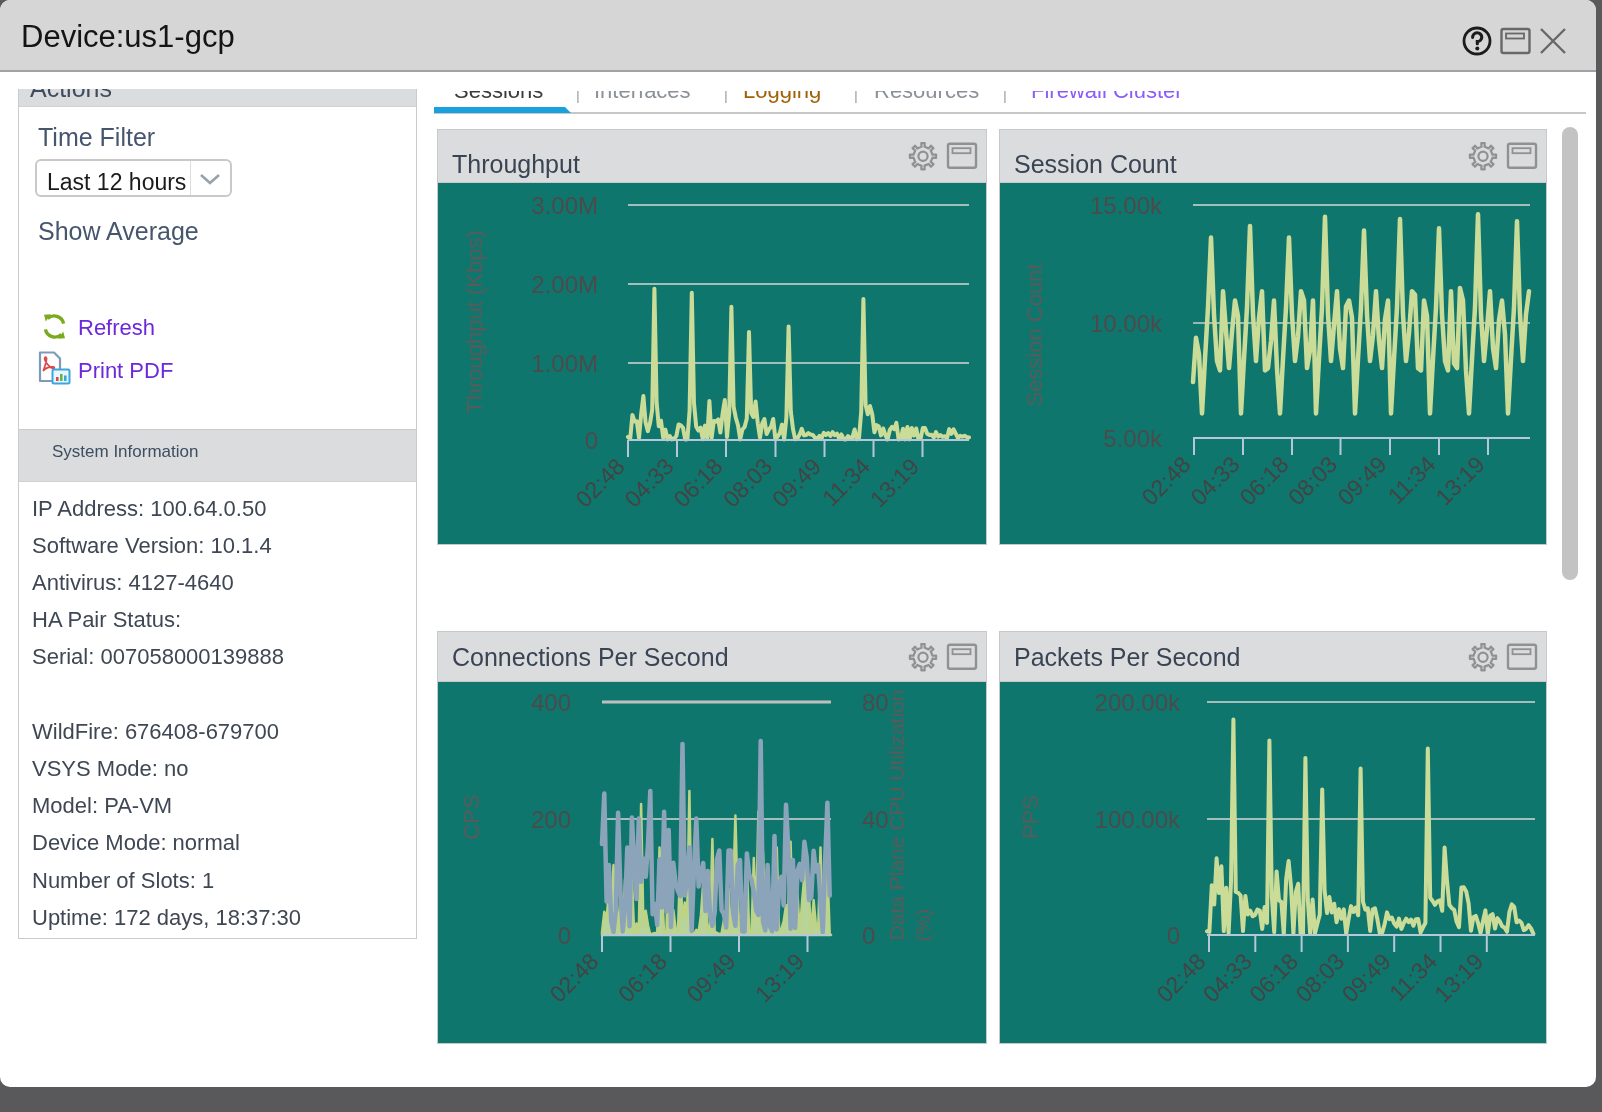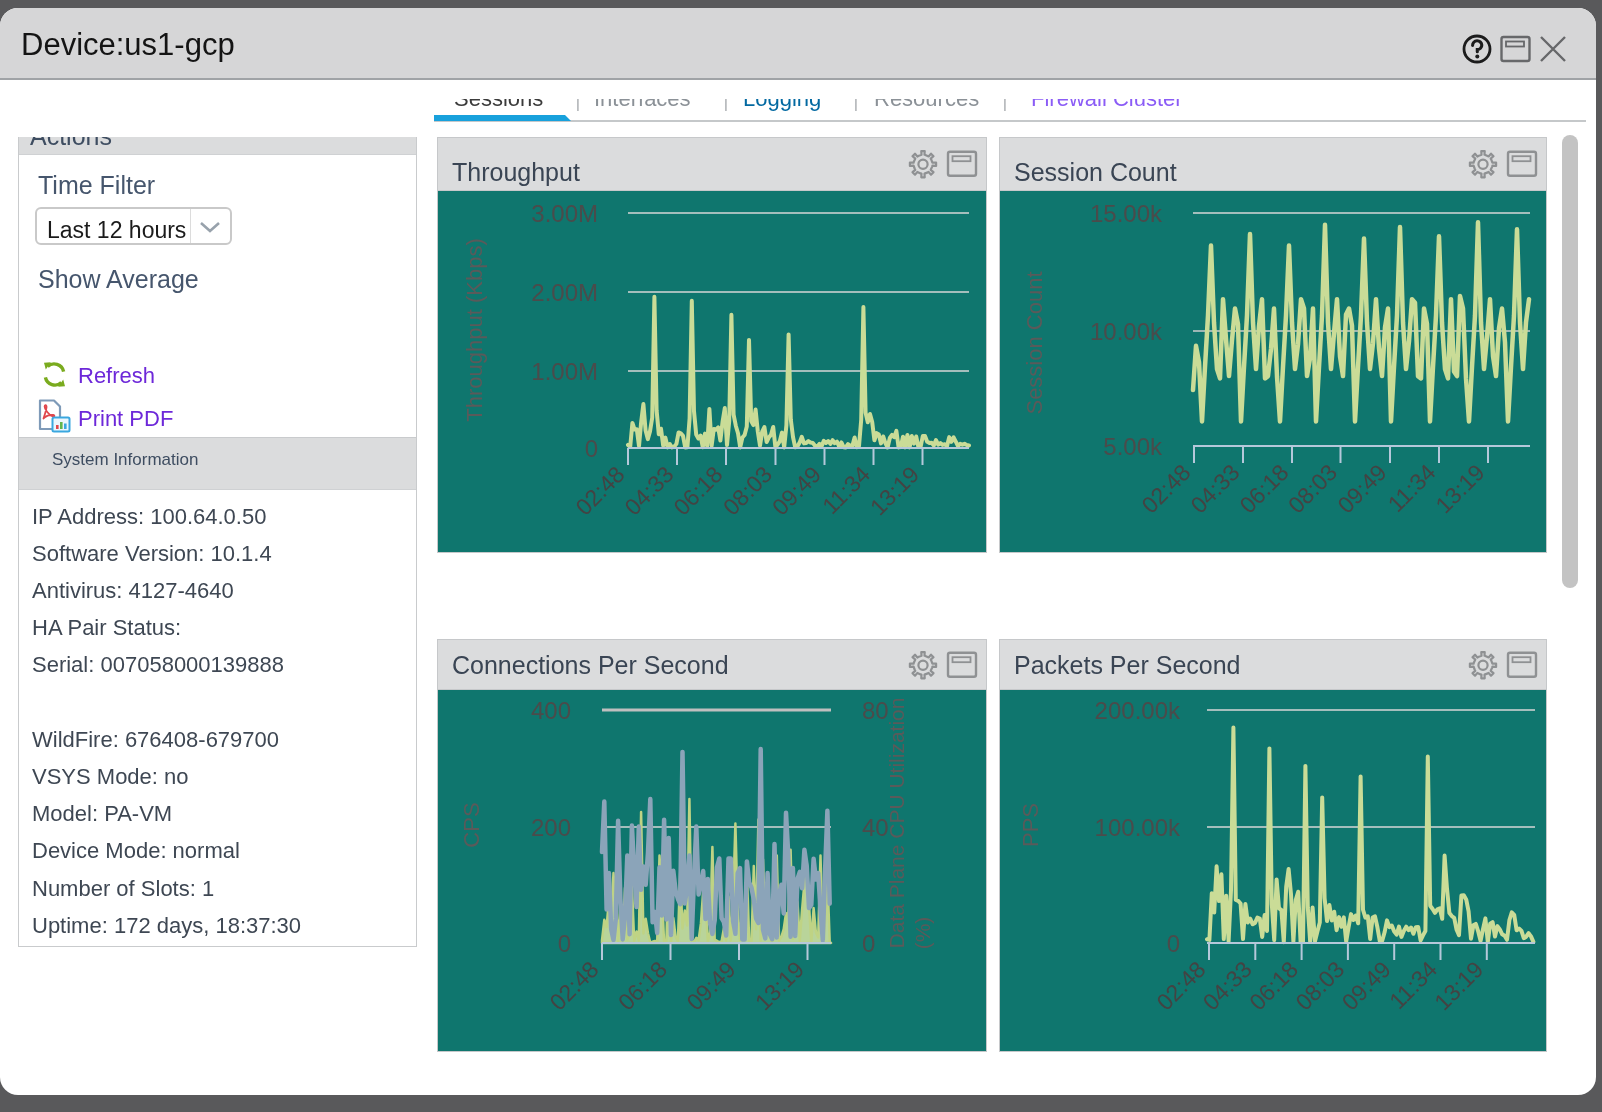--- a/index.html
+++ b/index.html
@@ -1,17 +1,17 @@
 <!DOCTYPE html>
 <html><head><meta charset="utf-8">
 <style>
 * { margin:0; padding:0; box-sizing:border-box; }
 html,body { width:1602px; height:1112px; background:#59595b; font-family:"Liberation Sans",sans-serif; }
 #stage { position:absolute; left:0; top:0; width:1602px; height:1112px; overflow:hidden; }
-#dialog { position:absolute; left:0px; top:8px; width:1596px; height:1087px; background:#ffffff; border-radius:18px; overflow:hidden; }
+#dialog { position:absolute; left:0px; top:0; width:1596px; height:1087px; background:#ffffff; border-radius:10px; overflow:hidden; }
 #titlebar { position:absolute; left:0; top:0; width:100%; height:72px; background:#d6d6d7; border-bottom:2px solid #a0a3a6; }
 #title { position:absolute; left:21px; top:19px; font-size:31px; color:#141414; }
 .tabwrap { position:absolute; left:434px; top:95px; width:1152px; height:23px; overflow:hidden; }
 .tabt { position:absolute; top:-11px; font-size:22px; line-height:22px; white-space:nowrap; }
 .tabline { position:absolute; left:0; top:21px; width:100%; height:2px; background:#c5c8ca; }
 .tabblue { position:absolute; left:0; top:16px; width:137px; height:6px; background:#18a1dc; clip-path:polygon(0 0, calc(100% - 6px) 0, 100% 100%, 0 100%); }
 .panel { position:absolute; background:#fff; border:1px solid #c9cbcd; }
 .phead { position:absolute; left:0; top:0; width:100%; background:#dbdcdd; border-bottom:1px solid #cfd1d3; overflow:hidden; }
 .cpanel { position:absolute; background:#0f766e; border:1px solid #c6c8ca; }
 .chead { position:absolute; left:0; top:0; width:100%; background:#dbdcdd; border-bottom:1px solid #c6c8ca; }
@@ -34,32 +34,32 @@
 <circle cx="37.3" cy="34.6" r="2" fill="#1c1c1c"></circle>
 <rect x="61.5" y="15" width="28" height="24" rx="2" fill="none" stroke="#67686a" stroke-width="2.4"></rect>
 <rect x="66" y="19.5" width="18" height="5" fill="none" stroke="#67686a" stroke-width="1.8"></rect>
 <path d="M 101 15 L 125 39 M 125 15 L 101 39" fill="none" stroke="#67686a" stroke-width="2.4"></path>
 </svg>
 </div>
 <div id="cwrap" style="position:absolute;left:0;top:-4px;width:1602px;height:1112px;">
 <div class="tabwrap">
 <span class="tabt" style="left:20px;color:#3b3b3b;">Sessions</span>
 <span class="tabt" style="left:160px;color:#8b9197;">Interfaces</span>
-<span class="tabt" style="left:309px;color:#0369a1;">Logging</span>
+<span class="tabt" style="left:309px;color:#a16207;">Logging</span>
 <span class="tabt" style="left:440px;color:#8b9197;">Resources</span>
 <span class="tabt" style="left:597px;color:#8b5cf6;">Firewall Cluster</span>
 <span class="tabt" style="left:141px;color:#b9bcbf;">|</span>
 <span class="tabt" style="left:289px;color:#b9bcbf;">|</span>
 <span class="tabt" style="left:419px;color:#b9bcbf;">|</span>
 <span class="tabt" style="left:568px;color:#b9bcbf;">|</span>
 <div class="tabline"></div>
 <div class="tabblue"></div>
 </div>
 
-<div class="panel" style="left:18px;top:93px;width:399px;height:378px;border-top:none;margin-top:40px;">
+<div class="panel" style="left:18px;top:93px;width:399px;height:378px;border-top:none;">
 <div class="phead" style="height:18px;">
             <span style="position:absolute;left:11px;top:-15px;font-size:25px;color:#3e4d61;">Actions</span>
           </div>
 <div class="lbl" style="left:19px;top:34px;">Time Filter</div>
 <div class="sel" style="left:16px;top:70px;padding-left:32px;">
             <span>Last 12 hours</span>
             <div class="chev"></div>
 <svg width="22" height="12" viewBox="0 0 22 12" style="position:absolute;right:9px;top:12px;">
               <path d="M 2 2 L 11 10 L 20 2" fill="none" stroke="#98a2ac" stroke-width="2.6"></path>
             </svg>

